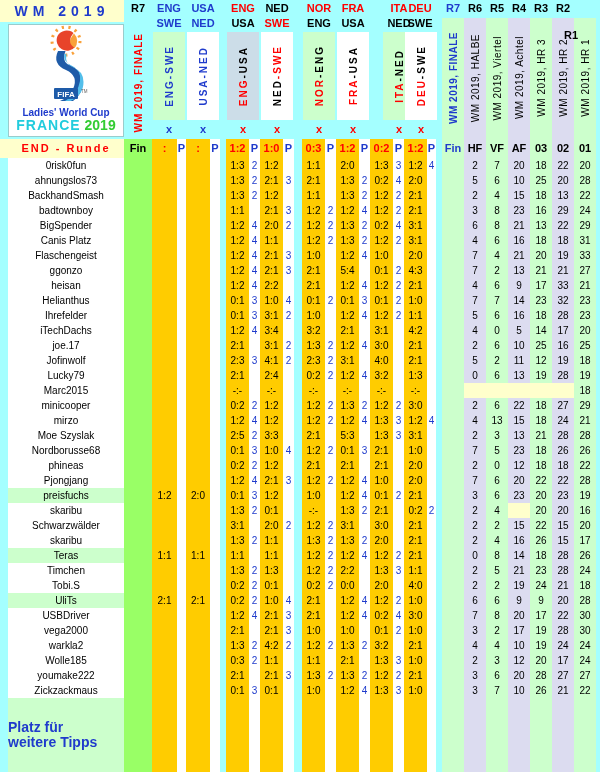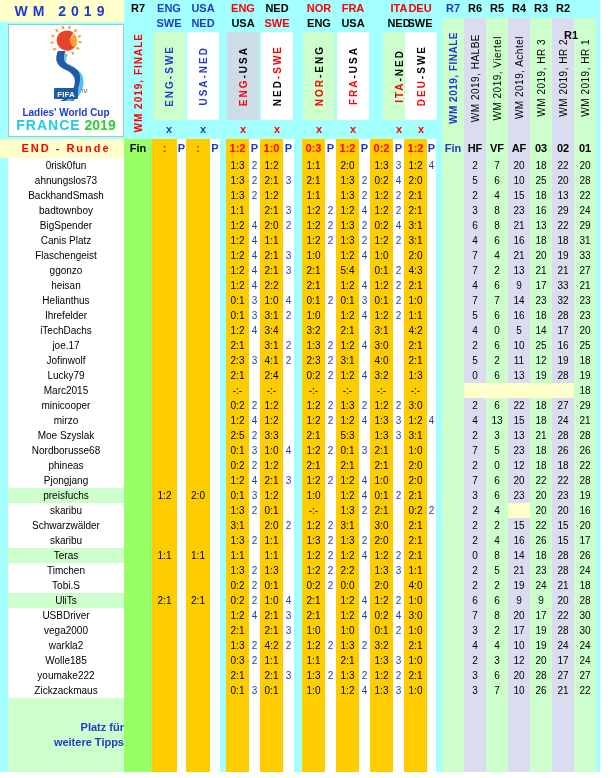--- a/index.html
+++ b/index.html
@@ -53,21 +53,21 @@
   .sc{color:#000;} .pt{color:#1F3BCC;} .rd{color:#000;}
   .end-strip{left:0;top:139px;width:124px;height:19px;background:#FFFFCC;}
   .end-row{position:absolute;left:8px;top:139px;width:592px;height:19px;}
   .end-row.row{height:19px;}
   .end-row > span{line-height:19px;font-size:11px;font-weight:bold;}
   .end-label{color:#FF0000;letter-spacing:2px;}
   .end-fin{color:#000;}
   .end-sc{color:#FF0000;} .end-p{color:#1F3BCC;}
   .end-rc{color:#000;font-weight:normal;} .end-rc.acc{color:#1F3BCC;font-weight:bold;}
 
-  .platz{left:8px;top:698px;width:116px;height:74px;background:#CCFFCC;text-align:right;color:#1F3BCC;font-weight:bold;font-size:11px;padding-top:22px;box-sizing:border-box;line-height:15px;}
+  .platz{left:8px;top:698px;width:116px;height:74px;background:#CCFFCC;text-align:left;color:#1F3BCC;font-weight:bold;font-size:14px;padding-top:22px;box-sizing:border-box;line-height:15px;}
   .z1{z-index:1}.z2{z-index:2}.z3{z-index:3}
 </style>
 </head>
 <body>
 
 <div class="page">
   <div class="board">
 
     <div>
       <div class="abs bar bg-white z1" style="left:8px;width:116px;height:559px"></div>

